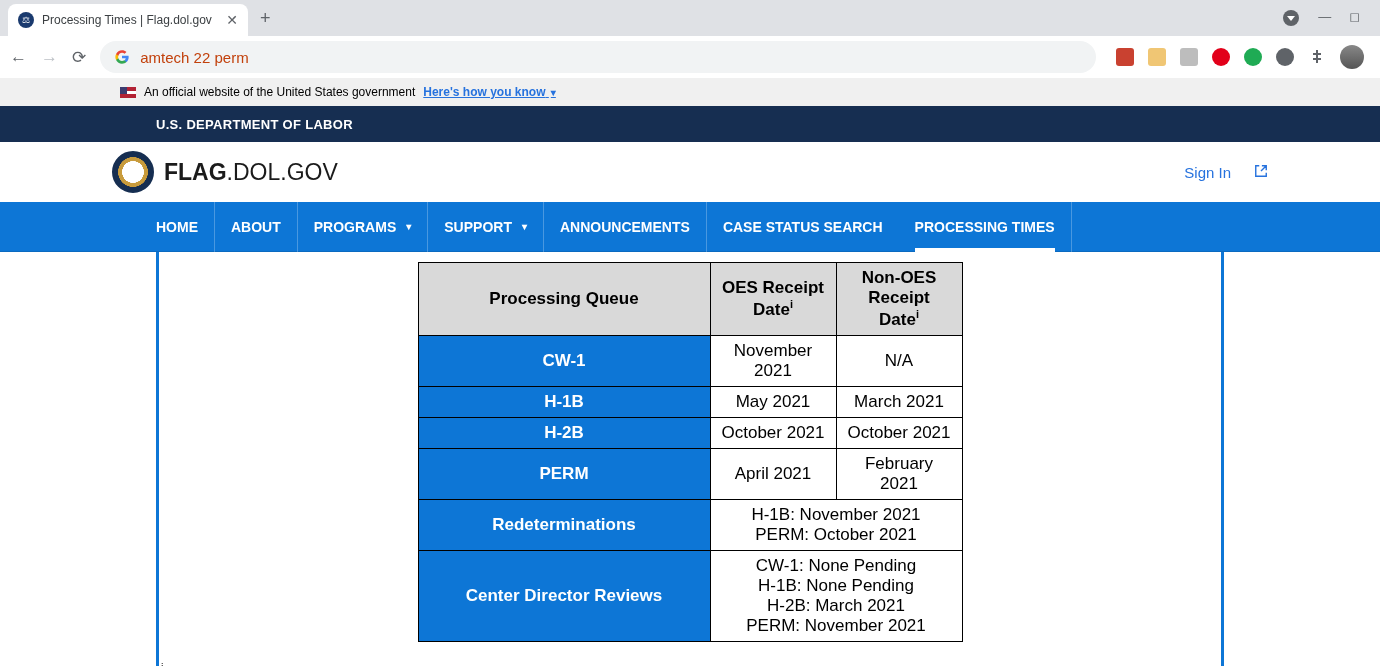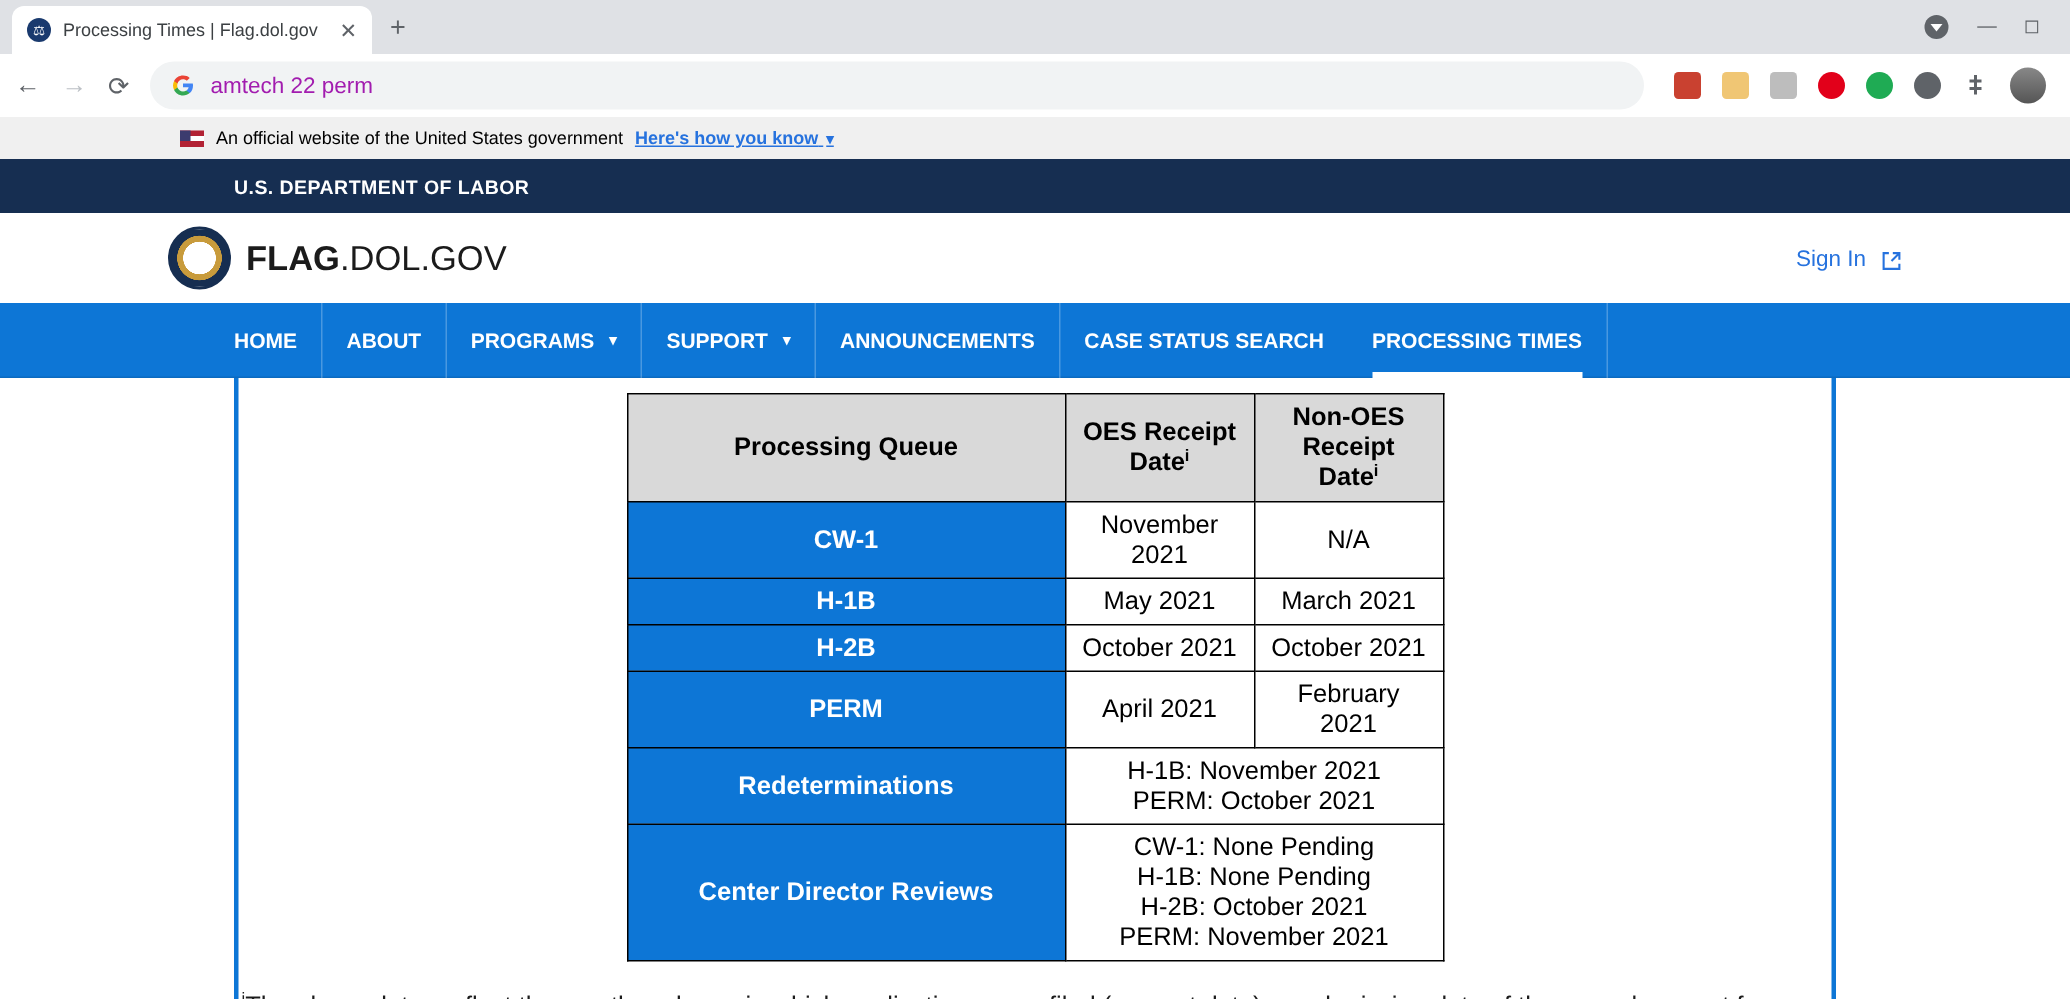--- a/index.html
+++ b/index.html
@@ -14,40 +14,40 @@
 .tab-close { color: #5f6368; font-size: 14px; margin-left: 8px; cursor: pointer; }
 .new-tab { color: #5f6368; font-size: 18px; margin-left: 12px; cursor: pointer; }
 .window-controls { margin-left: auto; display: flex; gap: 18px; padding-right: 12px; color: #5f6368; }
 .window-controls span { cursor: pointer; font-size: 13px; }
 
 .nav-bar { display: flex; align-items: center; height: 42px; padding: 0 10px; background: #fff; gap: 14px; }
 .nav-btn { color: #5f6368; font-size: 17px; cursor: pointer; }
 .nav-btn.disabled { color: #bdc1c6; }
 .address-bar { flex: 1; background: #f1f3f4; border-radius: 20px; height: 32px; display: flex; align-items: center; padding: 0 14px; gap: 10px; }
 .g-icon { width: 16px; height: 16px; }
-.address-input { border: none; background: transparent; flex: 1; font-size: 15px; color: #a21caf; outline: none; }
+.address-input { border: none; background: transparent; flex: 1; font-size: 15px; color: #c2410c; outline: none; }
 .ext-icons { display: flex; gap: 14px; align-items: center; padding: 0 6px; }
 .ext-icon { width: 18px; height: 18px; border-radius: 3px; }
 .avatar { width: 24px; height: 24px; border-radius: 50%; background: linear-gradient(#888,#555); }
 
 
 .page { background: #fff; }
 .gov-banner { background: #f0f0f0; height: 28px; display: flex; align-items: center; padding-left: 120px; font-size: 12px; gap: 8px; }
 .flag-icon { width: 16px; height: 11px; background: linear-gradient(#b22234 33%,#fff 33%,#fff 66%,#b22234 66%); position: relative; }
 .flag-icon::before { content:""; position:absolute; width:7px; height:7px; background:#3c3b6e; top:0; left:0;}
 .gov-link { color: #2672de; text-decoration: underline; cursor: pointer; font-weight: bold; }
 .gov-chevron { color: #2672de; font-size: 10px; margin-left: 2px; }
 
 .dol-bar { background: #162e51; color: #fff; height: 36px; display: flex; align-items: center; padding-left: 156px; font-weight: bold; font-size: 13px; letter-spacing: 0.3px; }
 
 .site-header { display: flex; align-items: center; height: 60px; padding: 0 112px; }
 .seal { width: 42px; height: 42px; border-radius: 50%; border: 2px solid #162e51; background: radial-gradient(#fff 40%, #c89b3c 41%, #c89b3c 55%, #162e51 56%); margin-right: 10px; }
 .site-title { font-size: 23px; font-weight: bold; color: #1b1b1b; }
 .site-title .thin { font-weight: normal; }
-.sign-in { margin-left: auto; color: #2672de; font-size: 15px; cursor: pointer; display: flex; align-items: flex-end; gap: 10px; }
+.sign-in { margin-left: auto; color: #2672de; font-size: 15px; cursor: pointer; display: flex; align-items: flex-start; gap: 23px; }
 .ext-link-icon { width: 14px; height: 14px; }
 
 .main-nav { background: #0d76d6; height: 50px; display: flex; align-items: center; padding: 0 156px; gap: 0; border-bottom: 1px solid rgba(0,0,0,0.1); }
 .nav-item { color: #fff; font-size: 14px; font-weight: 600; padding: 0 16px; height: 50px; display: flex; align-items: center; border-right: 1px solid rgba(255,255,255,0.25); cursor: pointer; position: relative; }
 .nav-item:first-child { padding-left: 0; }
 .nav-chevron { margin-left: 10px; font-size: 10px; }
 .nav-item.active::after { content:""; position:absolute; bottom:0; left:16px; right:16px; height:4px; background:#fff; }
 
 
 .content-wrap { padding: 0 156px; }
@@ -202,21 +202,21 @@
           <td colspan="2">
             <div>H-1B: November 2021</div>
             <div>PERM: October 2021</div>
           </td>
         </tr>
         <tr>
           <td class="row-hdr">Center Director Reviews</td>
           <td colspan="2">
             <div>CW-1: None Pending</div>
             <div>H-1B: None Pending</div>
-            <div>H-2B: October 2021</div>
+            <div>H-2B: March 2021</div>
             <div>PERM: November 2021</div>
           </td>
         </tr>
       </tbody>
         </table>
 
       <p class="footnote"><sup>i</sup><span>The above dates reflect the month and year in which applications were filed (request date) or submission date of the appeal request for Redeterminations or Center Director Review. The Office of Foreign Labor Certification (OFLC) encourages employers to request a prevailing wage determination for the H-2B program at least 60 days before the date the determination is needed. For various reasons, OFLC may be completing the processing of applications filed prior to the month posted.</span></p>
     </div>
   </div>
 </div>

